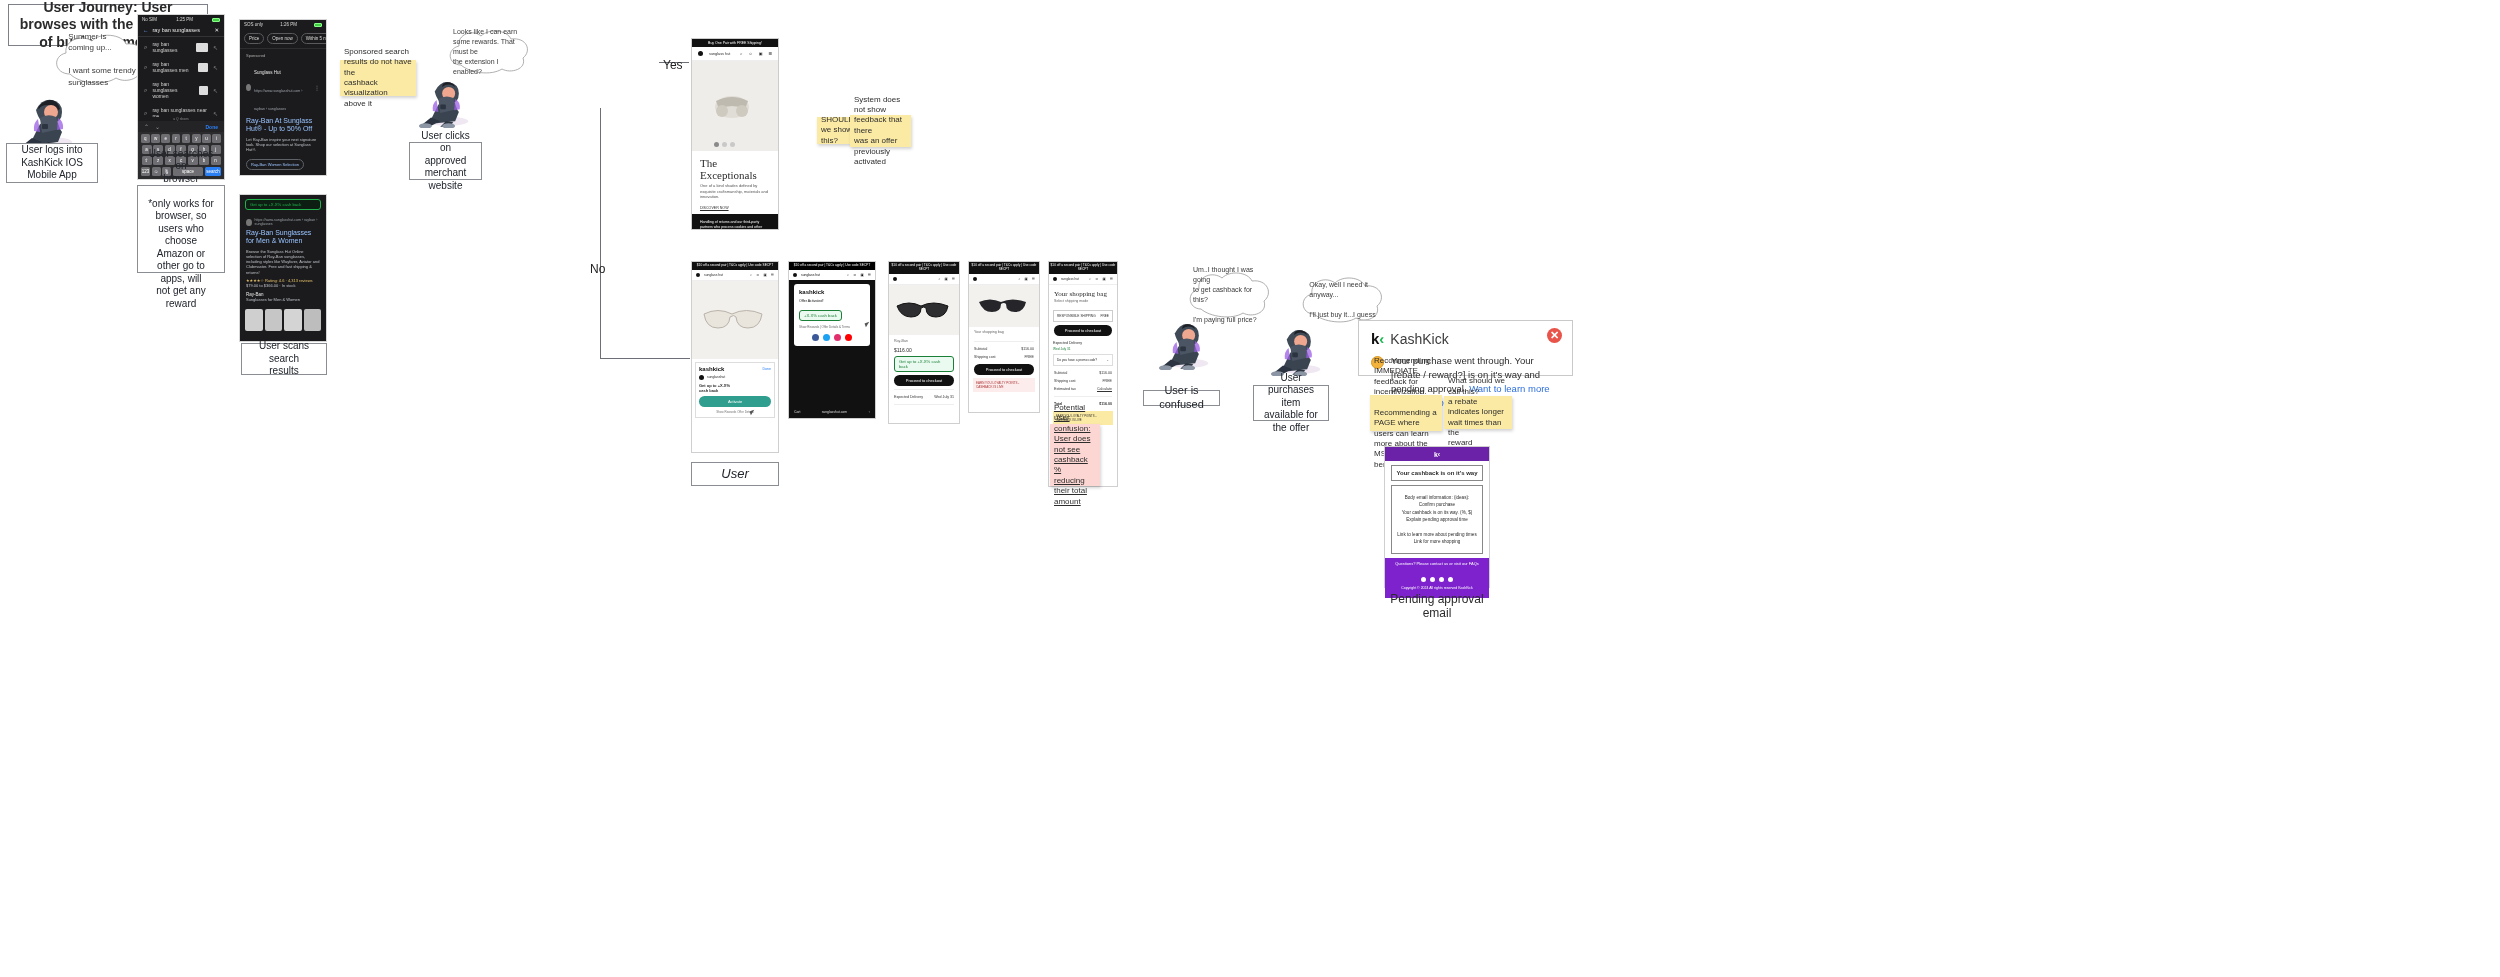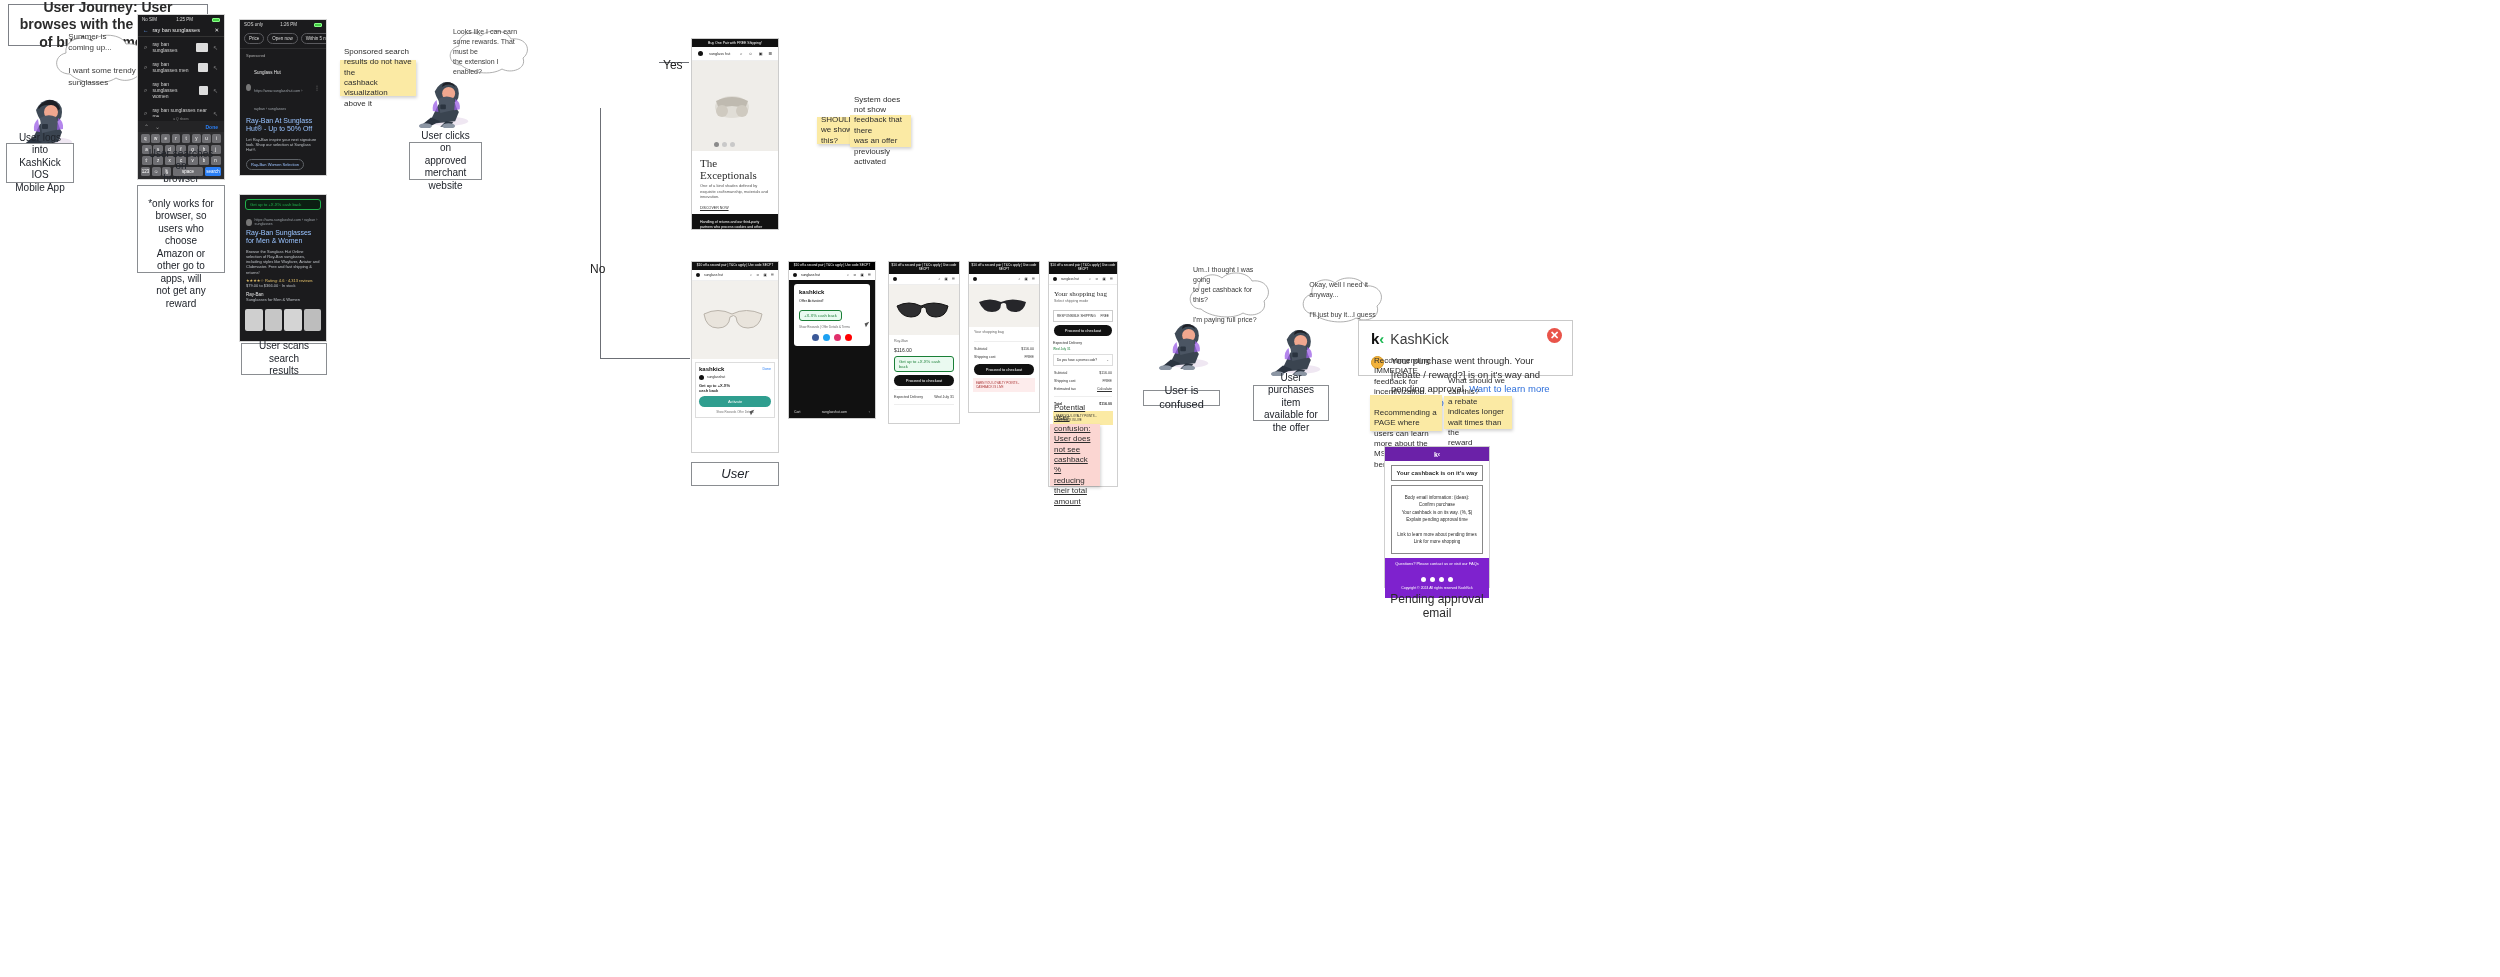--- a/index.html
+++ b/index.html
@@ -221,21 +221,21 @@
       <path d="M20 31 q-5 4 -4 12 l6 1 Z" fill="#9b5de5" opacity=".75"></path>
       <path d="M40 30 q6 3 5 11 l-6 1 Z" fill="#9b5de5" opacity=".75"></path>
       <rect x="24" y="36" width="6" height="5" rx="1" fill="#2b3440"></rect>
       <path d="M14 50 L4 58 L12 60 L24 54 Z" fill="#2b3440"></path>
       <path d="M30 54 L24 60 L34 60 L38 55 Z" fill="#2b3440"></path>
       <ellipse cx="8" cy="59" rx="7" ry="3" fill="#8b95a3"></ellipse>
       <ellipse cx="33" cy="59" rx="7" ry="3" fill="#8b95a3"></ellipse>
     </svg>
   </div>
 
-  <div class="note-box" style="left:6px;top:143px;width:68px;height:40px;font-size:10px;">User logs into
+  <div class="note-box" style="left:6px;top:143px;width:92px;height:40px;font-size:10px;">User logs into
 KashKick IOS
 Mobile App</div>
 
   <div class="phone phone-dark" style="left:137px;top:14px;width:88px;height:166px;">
     <div class="statusbar">
       <span>No SIM</span>
       <span>1:25 PM</span>
       <span class="sb-batt"></span>
     </div>
     <div class="searchrow">

